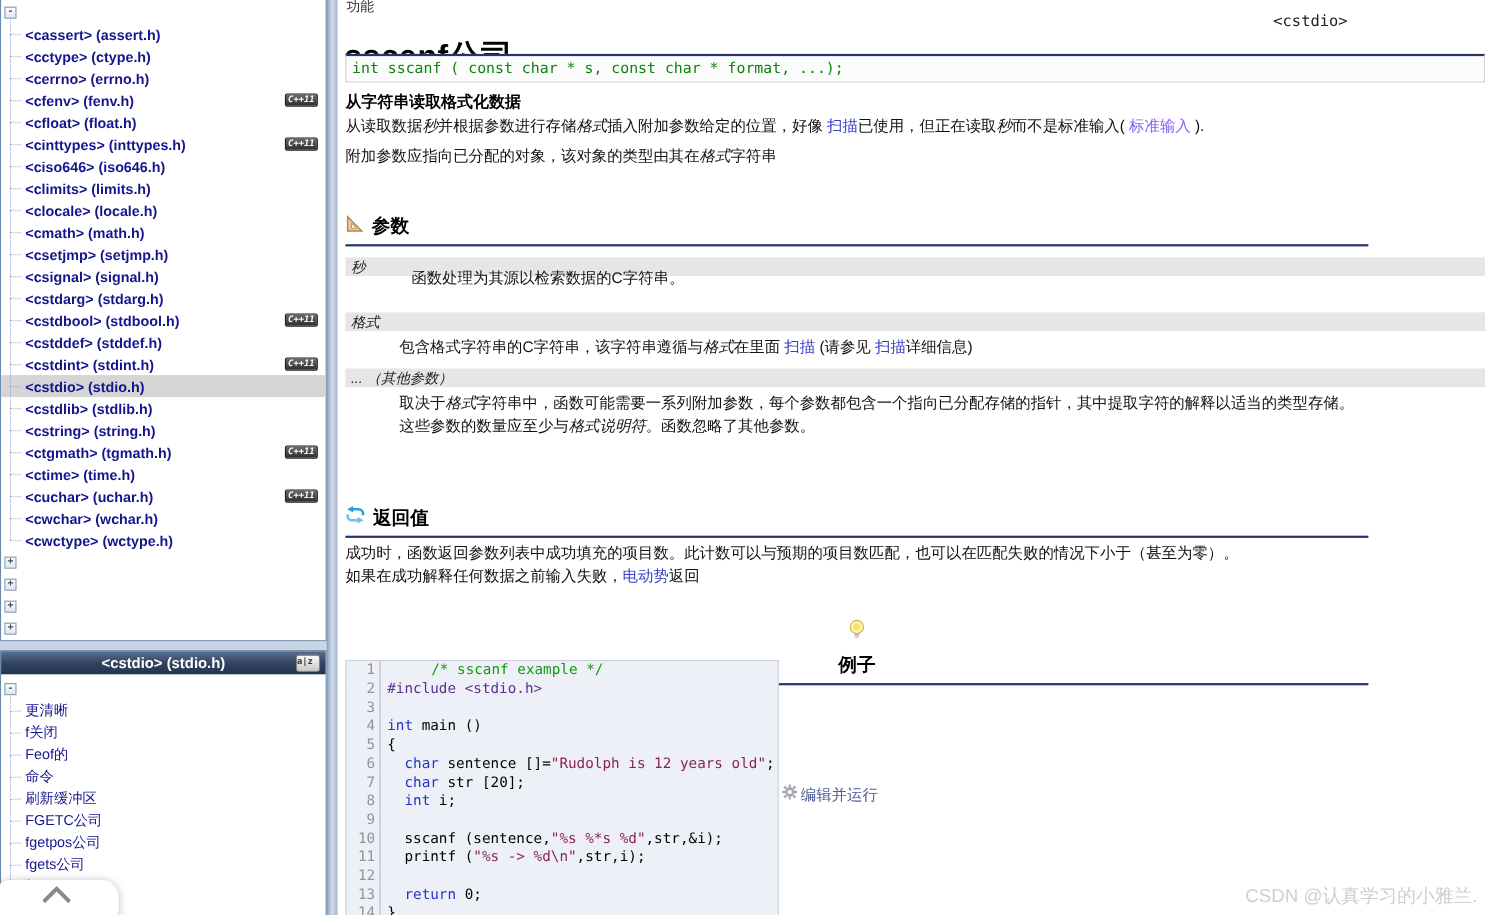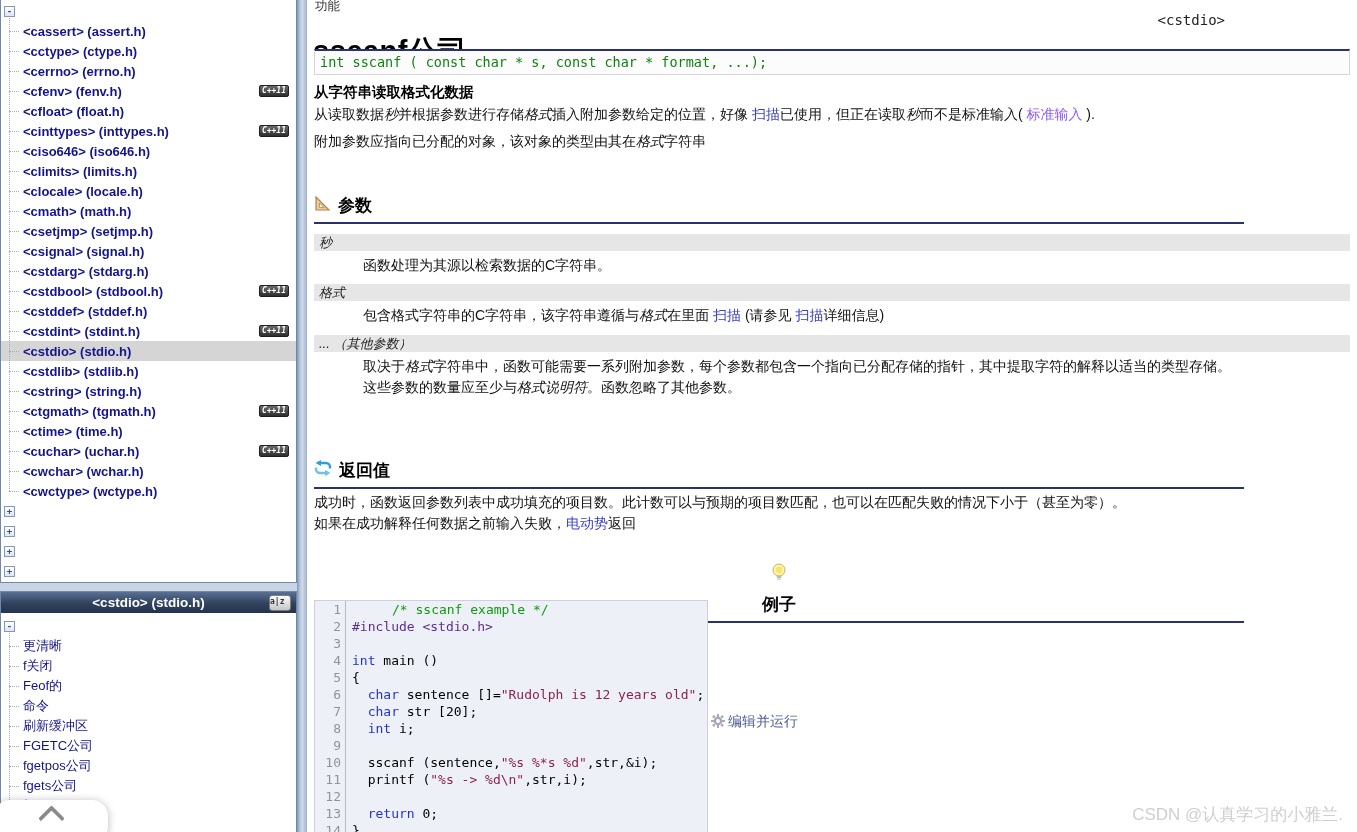--- a/index.html
+++ b/index.html
@@ -59,38 +59,38 @@
   .p2{top:131px;left:7px;right:16px;}
   .sect{display:flex;align-items:center;gap:7px;width:930px;border-bottom:2px solid #27326e;
         padding-bottom:5px;font-size:17px;font-weight:bold;color:#000;}
   .sect-params{top:194px;left:7px;}
   .sect-returns{top:459px;left:7px;}
   .sect-example{top:563px;left:7px;flex-direction:column;}
   .band{left:7px;right:7px;height:17px;line-height:17px;background:#e6e6e6;
         font-size:13px;font-style:italic;color:#222;padding:0 5px;box-sizing:border-box;}
   .b1{top:234px;} .b2{top:284px;} .b3{top:335px;}
   .def{left:56px;right:60px;font-size:14px;color:#111;line-height:20px;}
-  .d1{top:255px;} .d2{top:305px;} .d3{top:356px;line-height:21px;}
+  .d1{top:242px;margin-left:11px;} .d2{top:305px;} .d3{top:356px;line-height:21px;}
   .ret{top:492px;left:7px;right:40px;font-size:14px;line-height:21px;color:#111;}
   .ret div{margin:0;}
   .s-em{font-style:italic;}
   .s-link{color:#3a41c6;}
   .s-linkred{color:#8b5cf6;}
 
   
   .codebox{top:600px;left:7px;width:394px;height:240px;background:#eef0f8;
            border:1px solid #cfcfe0;box-sizing:border-box;overflow:hidden;
            font-family:"DejaVu Sans Mono",monospace;font-size:13px;line-height:17px;}
   .cline{display:flex;height:17px;}
   .ln{width:26px;flex:none;text-align:right;color:#949494;padding-right:4px;
       border-right:1px solid #b8b8cc;}
   .lc{padding-left:6px;white-space:pre;color:#000;}
   .s-com{color:#0f9b0f;margin-left:40px;} .s-pre{color:#5e2d91;} .s-kw{color:#2233cc;} .s-str{color:#8b2252;}
   .run{top:713px;left:404px;display:flex;align-items:center;gap:3px;
-       font-size:14px;color:#4f5d99;cursor:pointer;}
+       font-size:14px;color:#4f5d99;cursor:pointer;font-family:Liberation Mono, monospace;}
   .watermark{position:absolute;right:14px;bottom:6px;font-size:17px;color:#cfcfcf;}
 </style>
 </head>
 <body>
 
 <div class="screen">
 
   <aside class="sidebar">
     <div class="panel panel-top">
       <div class="tree tree1" id="tree1">

